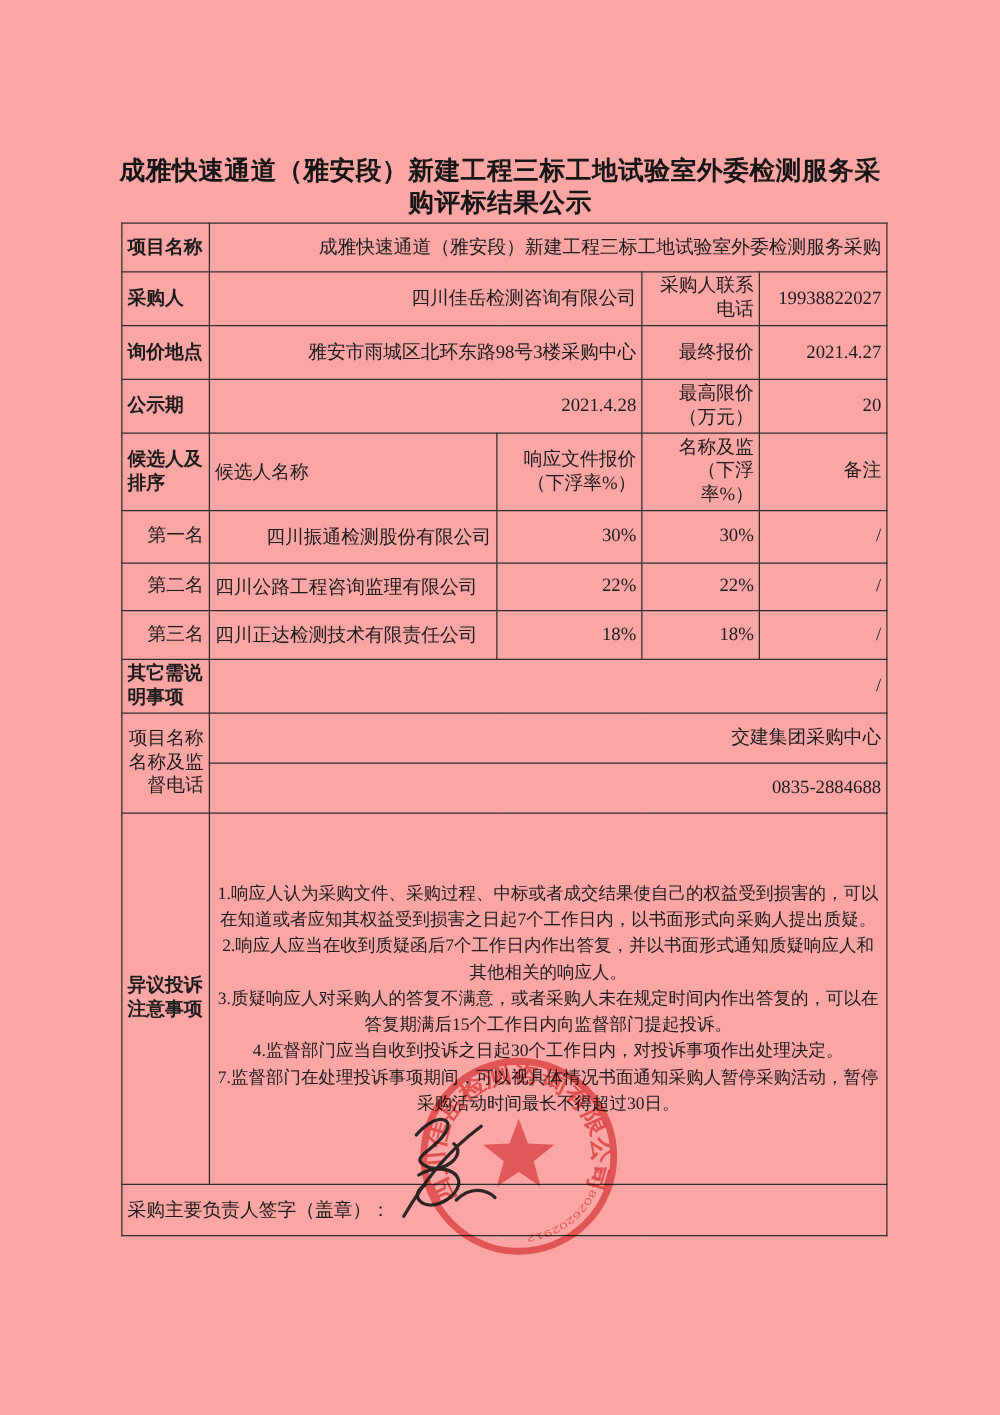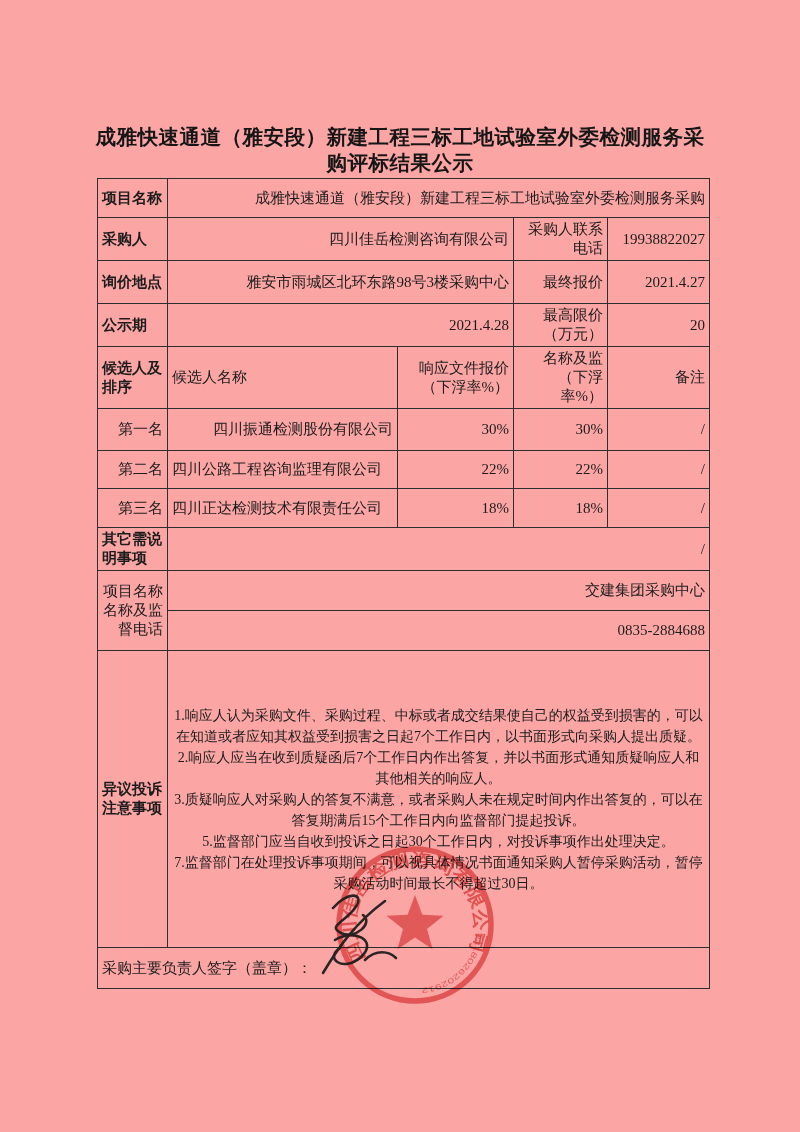--- a/index.html
+++ b/index.html
@@ -157,21 +157,21 @@
       <td class="ctr" colspan="4">0835-2884688</td>
     </tr>
 
     <tr class="r11">
       <td class="lbl">异议投诉
 注意事项</td>
       <td class="objection-cell" colspan="4">
         <p>1.响应人认为采购文件、采购过程、中标或者成交结果使自己的权益受到损害的，可以在知道或者应知其权益受到损害之日起7个工作日内，以书面形式向采购人提出质疑。</p>
         <p>2.响应人应当在收到质疑函后7个工作日内作出答复，并以书面形式通知质疑响应人和其他相关的响应人。</p>
         <p>3.质疑响应人对采购人的答复不满意，或者采购人未在规定时间内作出答复的，可以在答复期满后15个工作日内向监督部门提起投诉。</p>
-        <p>5.监督部门应当自收到投诉之日起30个工作日内，对投诉事项作出处理决定。</p>
+        <p>4.监督部门应当自收到投诉之日起30个工作日内，对投诉事项作出处理决定。</p>
         <p>7.监督部门在处理投诉事项期间，可以视具体情况书面通知采购人暂停采购活动，暂停采购活动时间最长不得超过30日。</p>
       </td>
     </tr>
 
     <tr class="r12">
       <td class="sig-cell" colspan="5">采购主要负责人签字（盖章）：</td>
     </tr>
   </tbody>
     </table>
 

